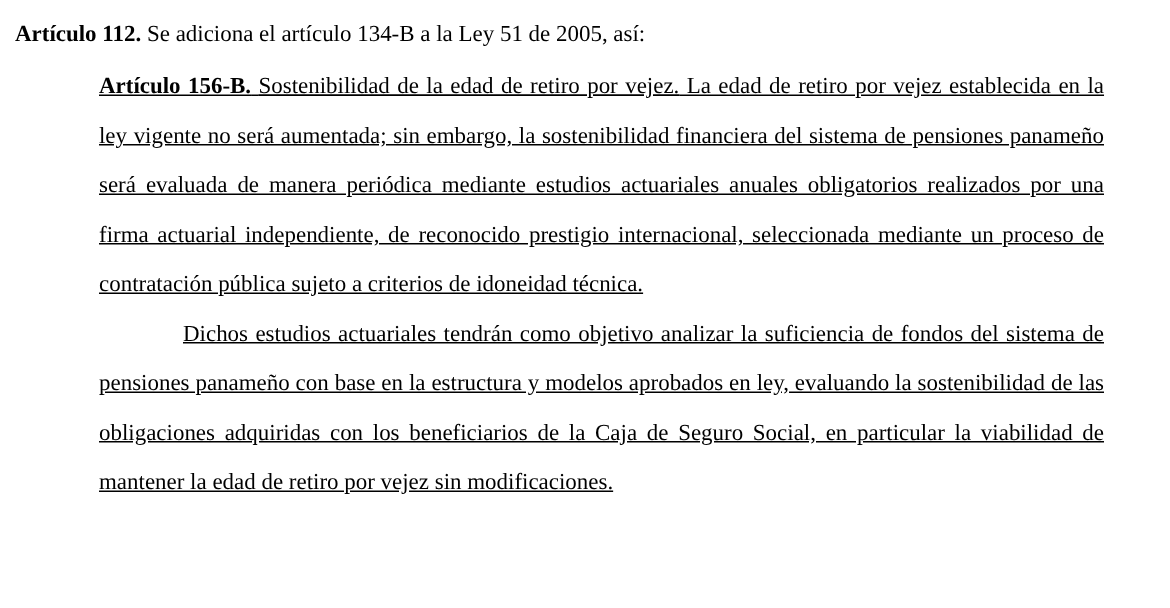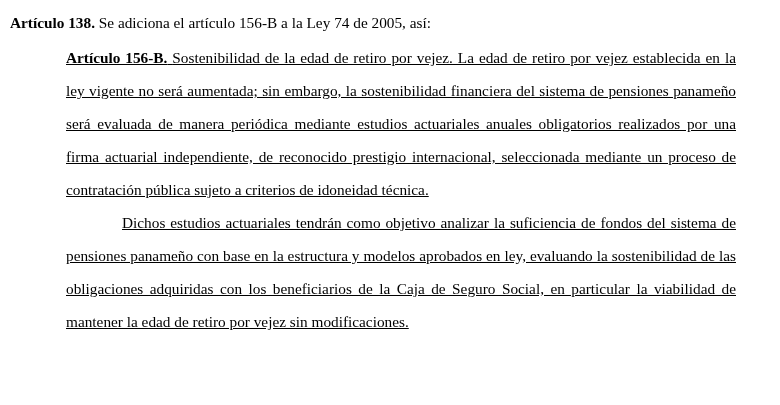--- a/index.html
+++ b/index.html
@@ -47,21 +47,21 @@
   .nowrap {
     white-space: nowrap;
   }
 </style>
 </head>
 <body>
 
 <div class="page">
 
   <p class="para lead-para">
-    <span class="bold nowrap">Artículo 138.</span><span> Se adiciona el artículo 156-B a la Ley 74 de 2005, así:</span>
+    <span class="bold nowrap">Artículo 112.</span><span> Se adiciona el artículo 134-B a la Ley 51 de 2005, así:</span>
   </p>
 
   <p class="para body-para">
     <span class="bold nowrap">Artículo 156-B.</span><span> </span><span class="underline">Sostenibilidad de la edad de retiro por vejez.</span><span> La edad de retiro por vejez establecida en la ley vigente no será aumentada; sin embargo, la sostenibilidad financiera del sistema de pensiones panameño será evaluada de manera periódica mediante estudios actuariales anuales obligatorios realizados por una firma actuarial independiente, de reconocido prestigio internacional, seleccionada mediante un proceso de contratación pública sujeto a criterios de idoneidad técnica.</span>
   </p>
 
   <p class="para body-para indent-first">Dichos estudios actuariales tendrán como objetivo analizar la suficiencia de fondos del sistema de pensiones panameño con base en la estructura y modelos aprobados en ley, evaluando la sostenibilidad de las obligaciones adquiridas con los beneficiarios de la Caja de Seguro Social, en particular la viabilidad de mantener la edad de retiro por vejez sin modificaciones.</p>
 
 </div>
 

